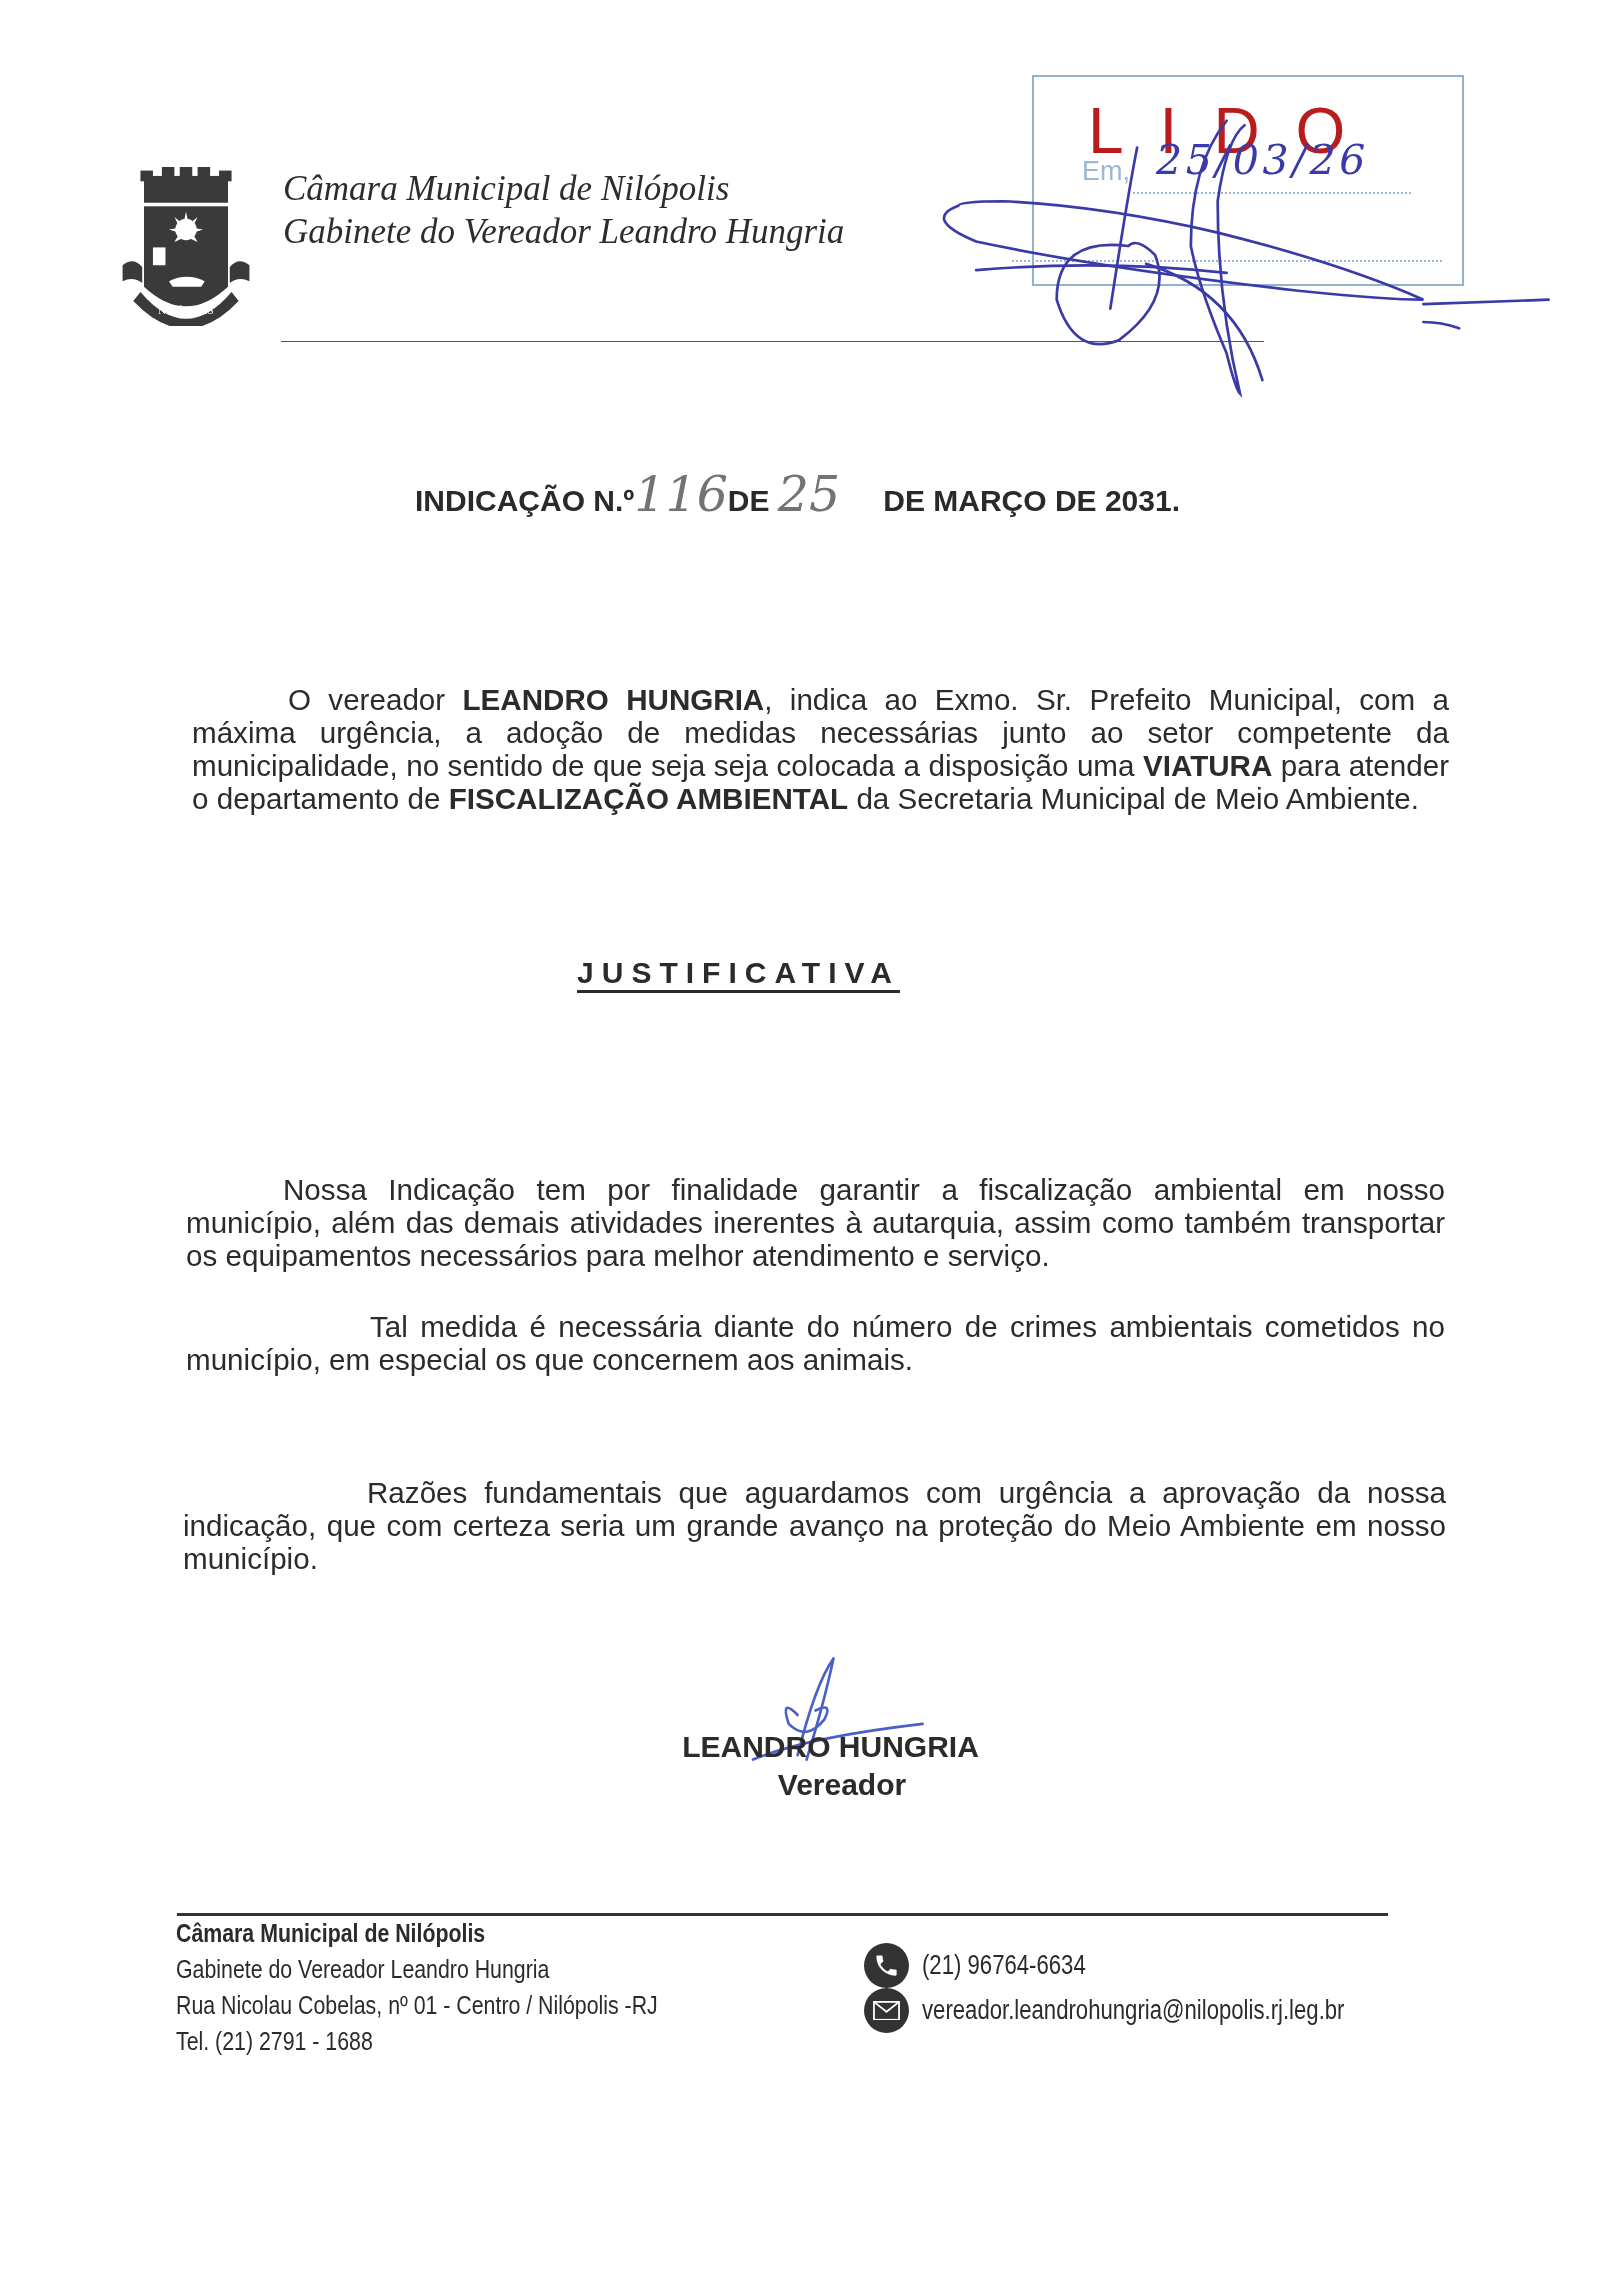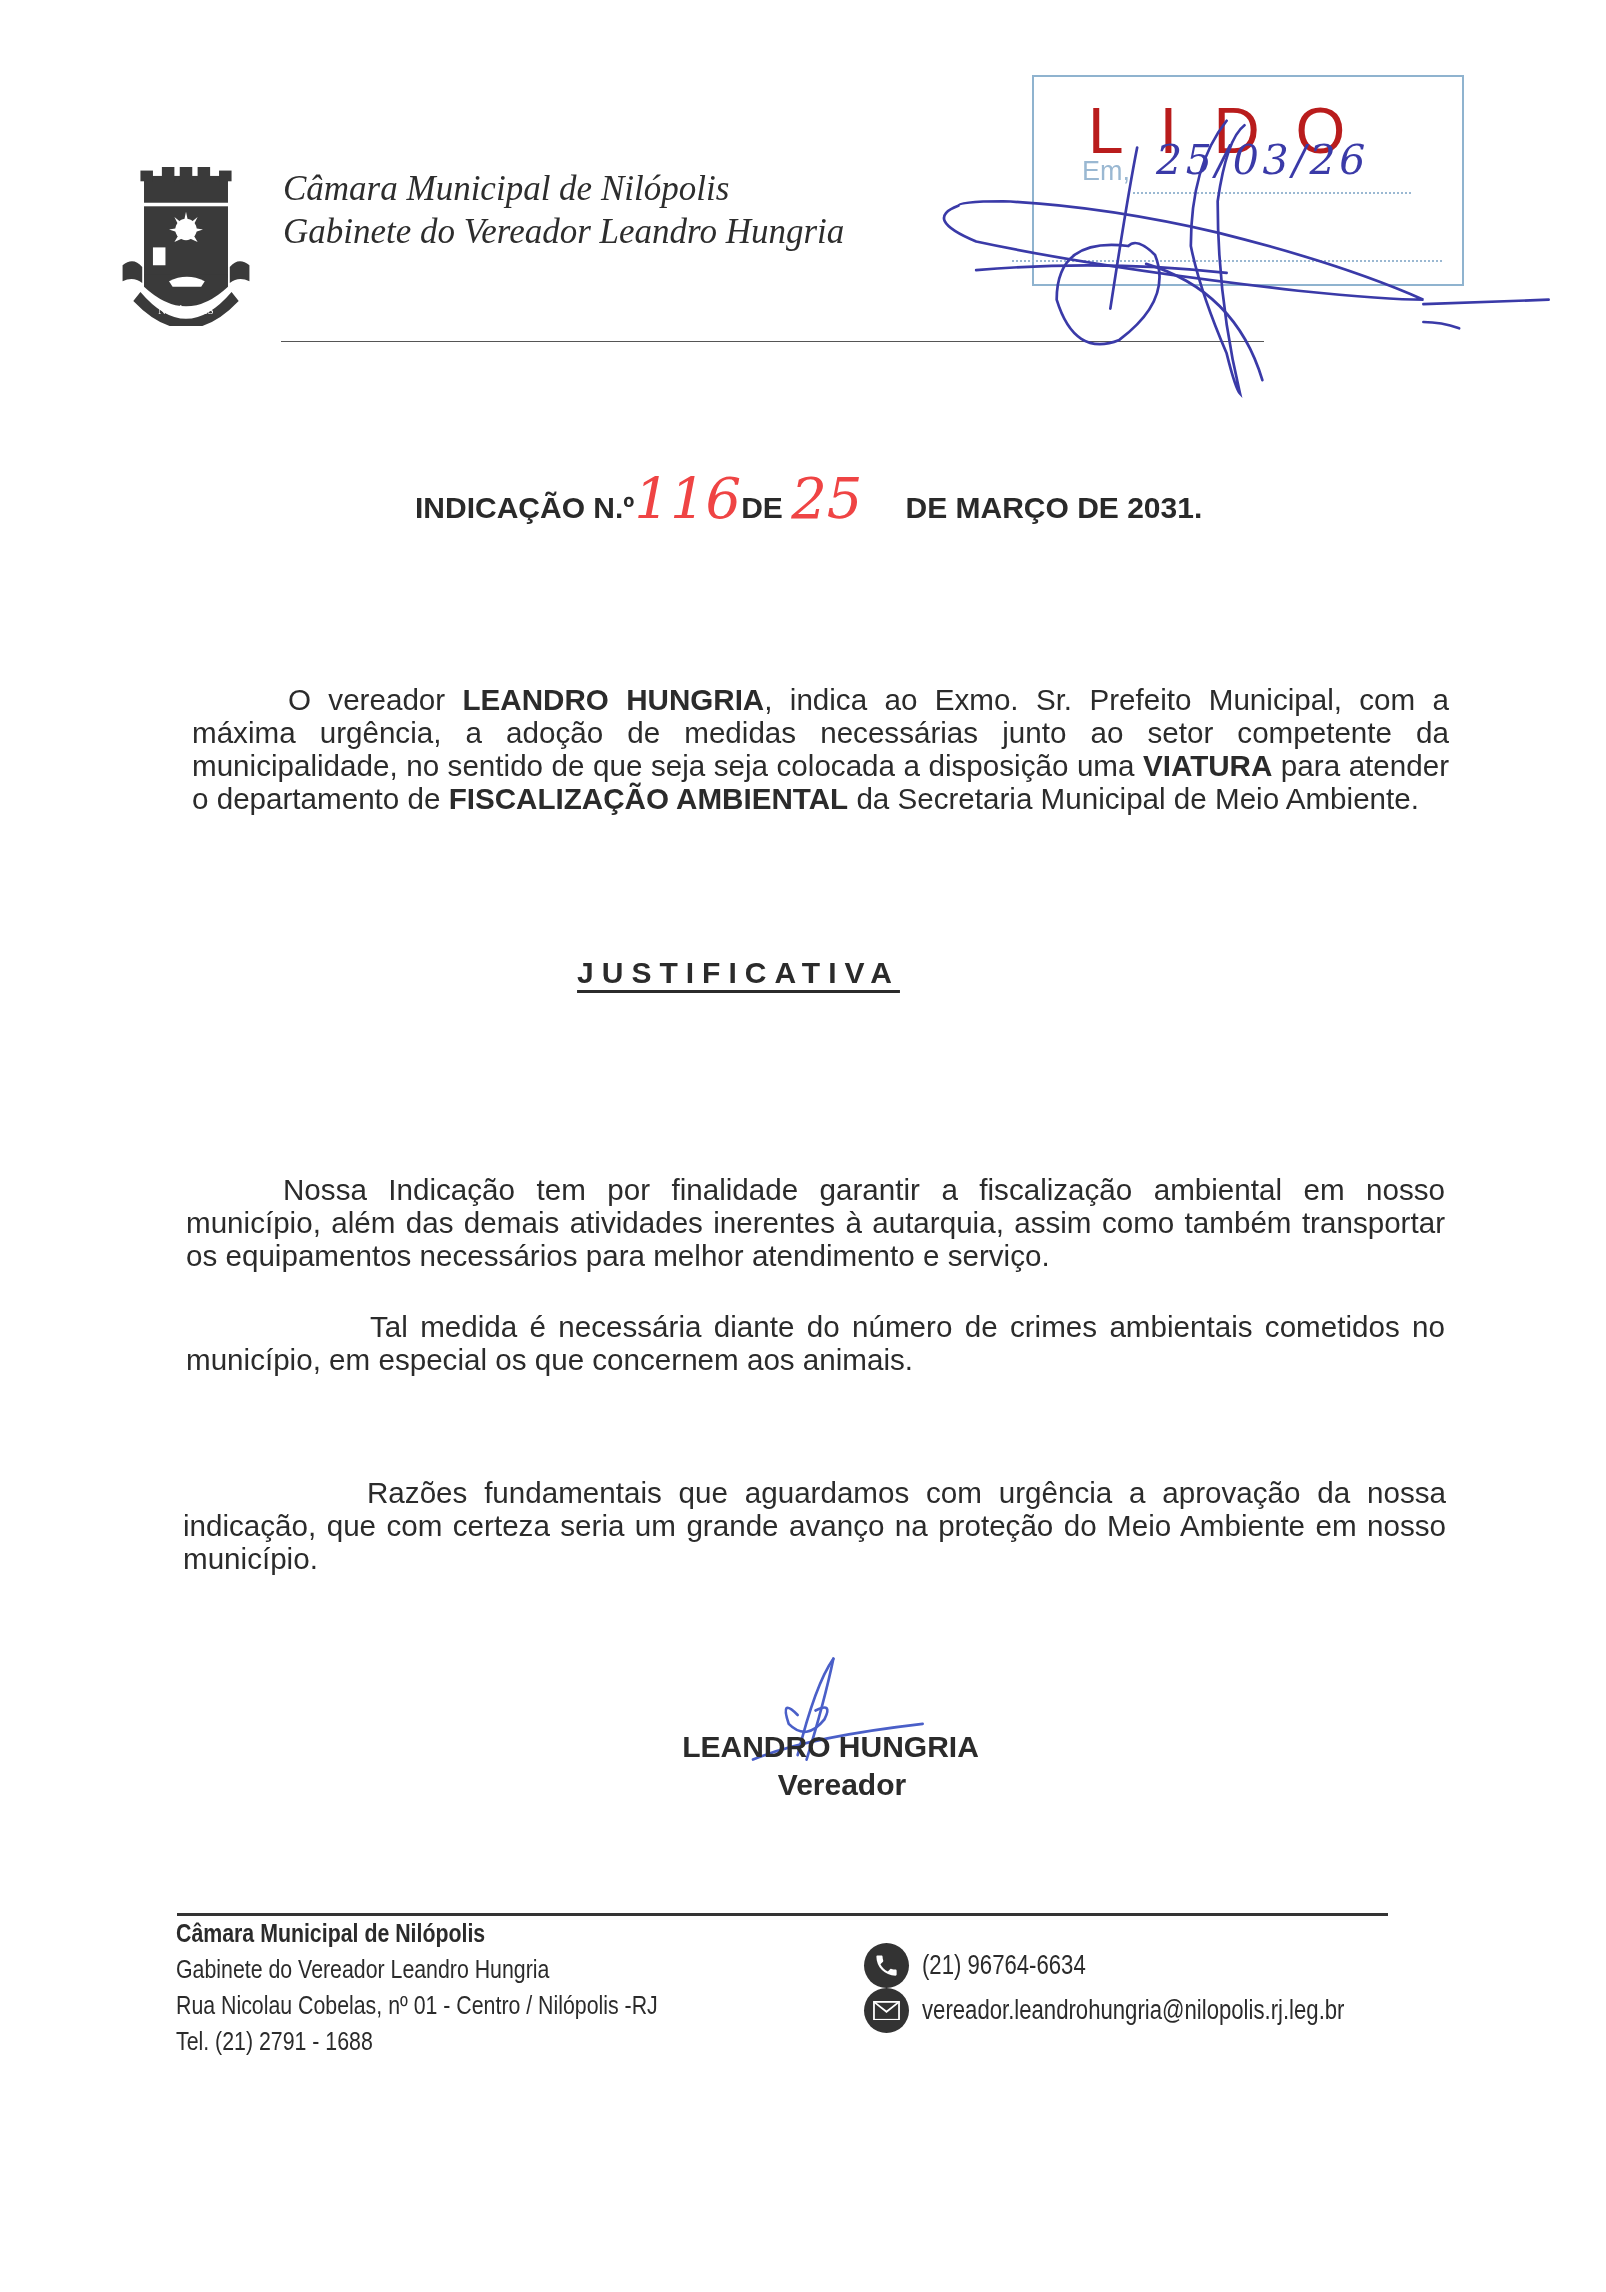--- a/index.html
+++ b/index.html
@@ -17,21 +17,21 @@
   #stamp { left: 1032px; top: 75px; width: 432px; height: 211px; border: 2.7px solid #8fb3cf; box-sizing: border-box; }
   #stamp-lido { left: 1088px; top: 94px; font-family: "Liberation Sans", sans-serif; font-size: 64px; letter-spacing: 36px; color: #b91c1c; }
   #stamp-em { left: 1082px; top: 156px; font-family: "Liberation Sans", sans-serif; font-size: 27px; color: #9ab8d2; }
   #stamp-dotline1 { left: 1133px; top: 192px; width: 278px; border-top: 2.7px dotted #9ab8d2; }
   #stamp-dotline2 { left: 1012px; top: 260px; width: 430px; border-top: 2.7px dotted #9ab8d2; }
   #stamp-date { left: 1156px; top: 136px; font-family: "DejaVu Serif", serif; font-style: italic; font-size: 41px; color: #3a3aa8; letter-spacing: 3.6px; }
   #stamp-signature { left: 922px; top: 85px; width: 645px; height: 322px; }
 
   
   #title { left: 415px; top: 466px; font-family: "Liberation Sans", sans-serif; font-weight: bold; font-size: 30px; color: #2a2a2a; white-space: nowrap; }
-  #title .hand { font-family: "DejaVu Serif", serif; font-style: italic; font-weight: normal; color: #ef4444; font-size: 56px; }
+  #title .hand { font-family: "DejaVu Serif", serif; font-style: italic; font-weight: normal; color: #737373; font-size: 49px; }
   #title .gap { display: inline-block; width: 43px; }
 
   
   .para { font-family: "Liberation Sans", sans-serif; font-size: 29.6px; line-height: 33px; text-align: justify; text-align-last: left; color: #2b2b2b; margin-top: 36px; }
   #para-intro { left: 192px; top: 647px; width: 1257px; }
   #para-intro .indent { display: inline-block; width: 96px; }
   #heading-justificativa { left: 0; width: 1477px; top: 956px; text-align: center; }
   #heading-justificativa span { font-family: "Liberation Sans", sans-serif; font-weight: bold; font-size: 30px; letter-spacing: 8px; text-decoration: underline; text-decoration-thickness: 2.7px; text-underline-offset: 7.2px; color: #2b2b2b; }
   #para-just1 { left: 186px; top: 1137px; width: 1259px; }
   #para-just2 { left: 186px; top: 1274px; width: 1259px; }

